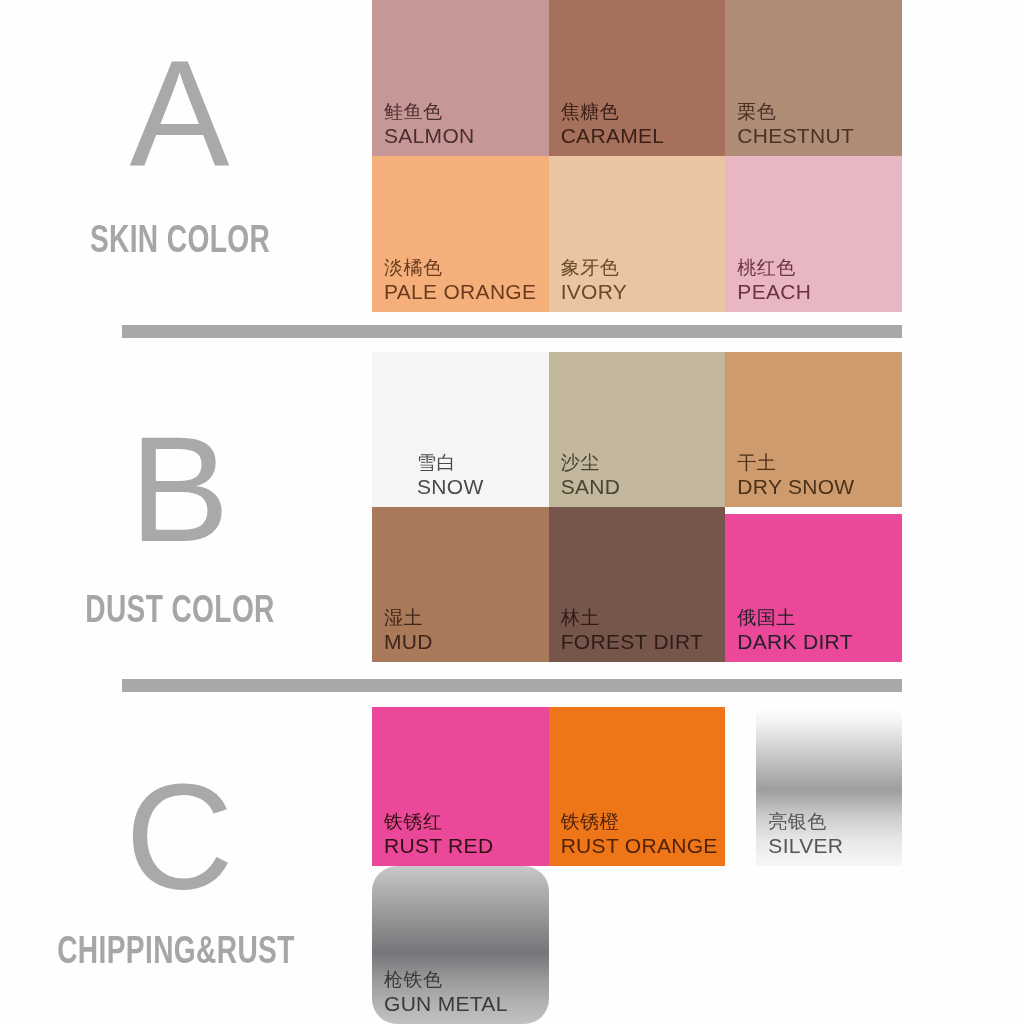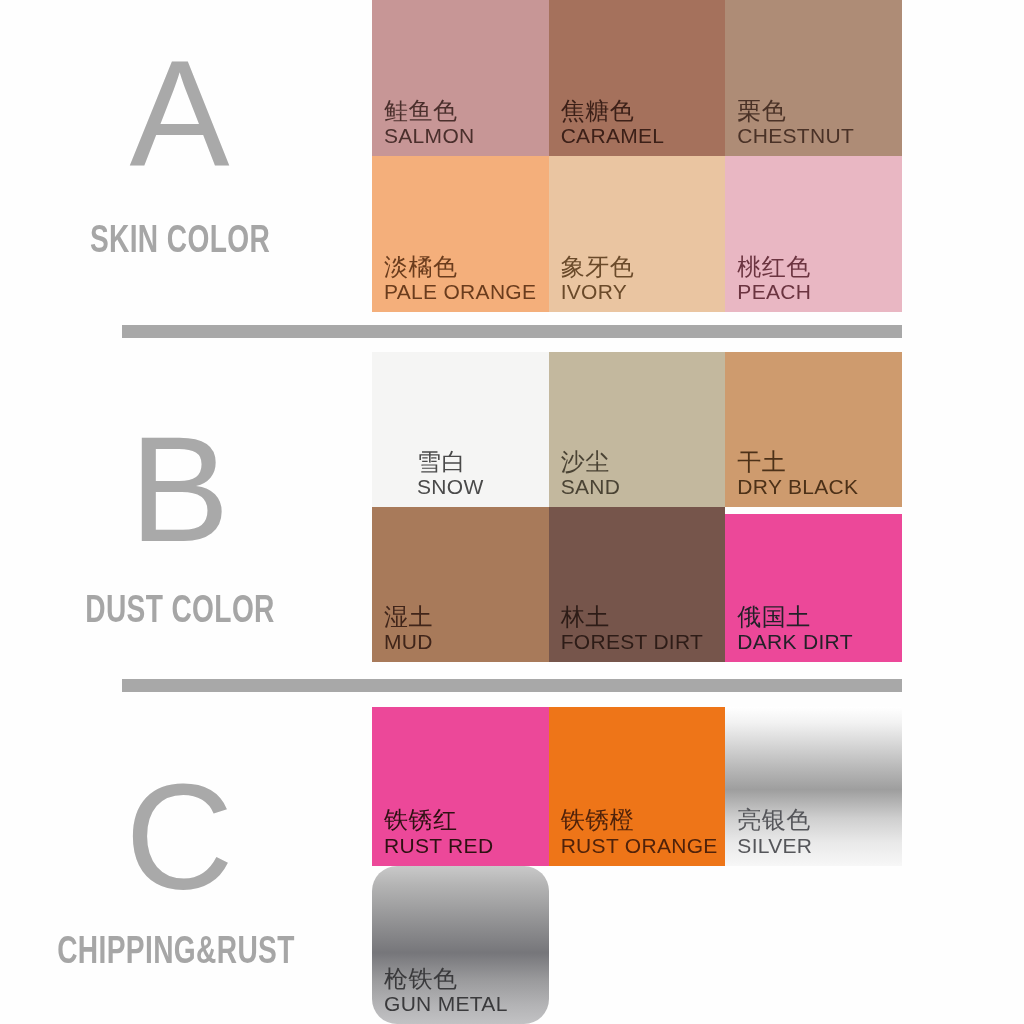--- a/index.html
+++ b/index.html
@@ -93,22 +93,22 @@
   }
   .swatch-labels {
     position: absolute;
     left: 12px;
     bottom: 8px;
     line-height: 1.12;
     pointer-events: none;
   }
   .swatch-cn {
     display: block;
-    font-size: 24px;
-    font-family: Liberation Serif, serif;
+    font-size: 19px;
+    font-family: Liberation Mono, monospace;
     letter-spacing: 0.5px;
   }
   .swatch-en {
     display: block;
     font-size: 21px;
     font-family: "Liberation Sans", sans-serif;
     letter-spacing: 0.3px;
   }
 
   
@@ -188,21 +188,21 @@
       </div>
       <div class="swatch" style="background: rgb(195, 184, 158);">
         <div class="swatch-labels" style="color: rgb(74, 67, 52);">
           <span class="swatch-cn">沙尘</span>
           <span class="swatch-en">SAND</span>
         </div>
       </div>
       <div class="swatch" style="background: rgb(206, 155, 110);">
         <div class="swatch-labels" style="color: rgb(76, 49, 24);">
           <span class="swatch-cn">干土</span>
-          <span class="swatch-en">DRY BLACK</span>
+          <span class="swatch-en">DRY SNOW</span>
         </div>
       </div>
       <div class="swatch" style="background: rgb(168, 122, 90);">
         <div class="swatch-labels" style="color: rgb(64, 37, 26);">
           <span class="swatch-cn">湿土</span>
           <span class="swatch-en">MUD</span>
         </div>
       </div>
       <div class="swatch" style="background: rgb(118, 85, 75);">
         <div class="swatch-labels" style="color: rgb(45, 28, 23);">
@@ -232,21 +232,21 @@
           <span class="swatch-cn">铁锈红</span>
           <span class="swatch-en">RUST RED</span>
         </div>
       </div>
       <div class="swatch" style="background: rgb(238, 117, 24);">
         <div class="swatch-labels" style="color: rgb(80, 34, 10);">
           <span class="swatch-cn">铁锈橙</span>
           <span class="swatch-en">RUST ORANGE</span>
         </div>
       </div>
-      <div class="swatch" style="background: linear-gradient(rgb(255, 255, 255) 0%, rgb(242, 242, 242) 10%, rgb(185, 185, 185) 38%, rgb(158, 158, 158) 52%, rgb(207, 207, 207) 70%, rgb(233, 233, 233) 85%, rgb(247, 247, 247) 100%);">
+      <div class="swatch" style="background: linear-gradient(rgb(255, 255, 255) 0%, rgb(242, 242, 242) 10%, rgb(185, 185, 185) 38%, rgb(158, 158, 158) 52%, rgb(207, 207, 207) 70%, rgb(233, 233, 233) 85%, rgb(247, 247, 247) 100%); margin-left: 31px;">
         <div class="swatch-labels" style="color: rgb(85, 86, 90);">
           <span class="swatch-cn">亮银色</span>
           <span class="swatch-en">SILVER</span>
         </div>
       </div>
       <div class="swatch" style="background: linear-gradient(rgb(201, 201, 201) 0%, rgb(180, 180, 180) 12%, rgb(142, 142, 144) 38%, rgb(118, 118, 122) 55%, rgb(154, 154, 156) 72%, rgb(179, 179, 181) 88%, rgb(194, 194, 196) 100%); border-radius: 25px;">
         <div class="swatch-labels" style="color: rgb(58, 58, 60);">
           <span class="swatch-cn">枪铁色</span>
           <span class="swatch-en">GUN METAL</span>
         </div>

